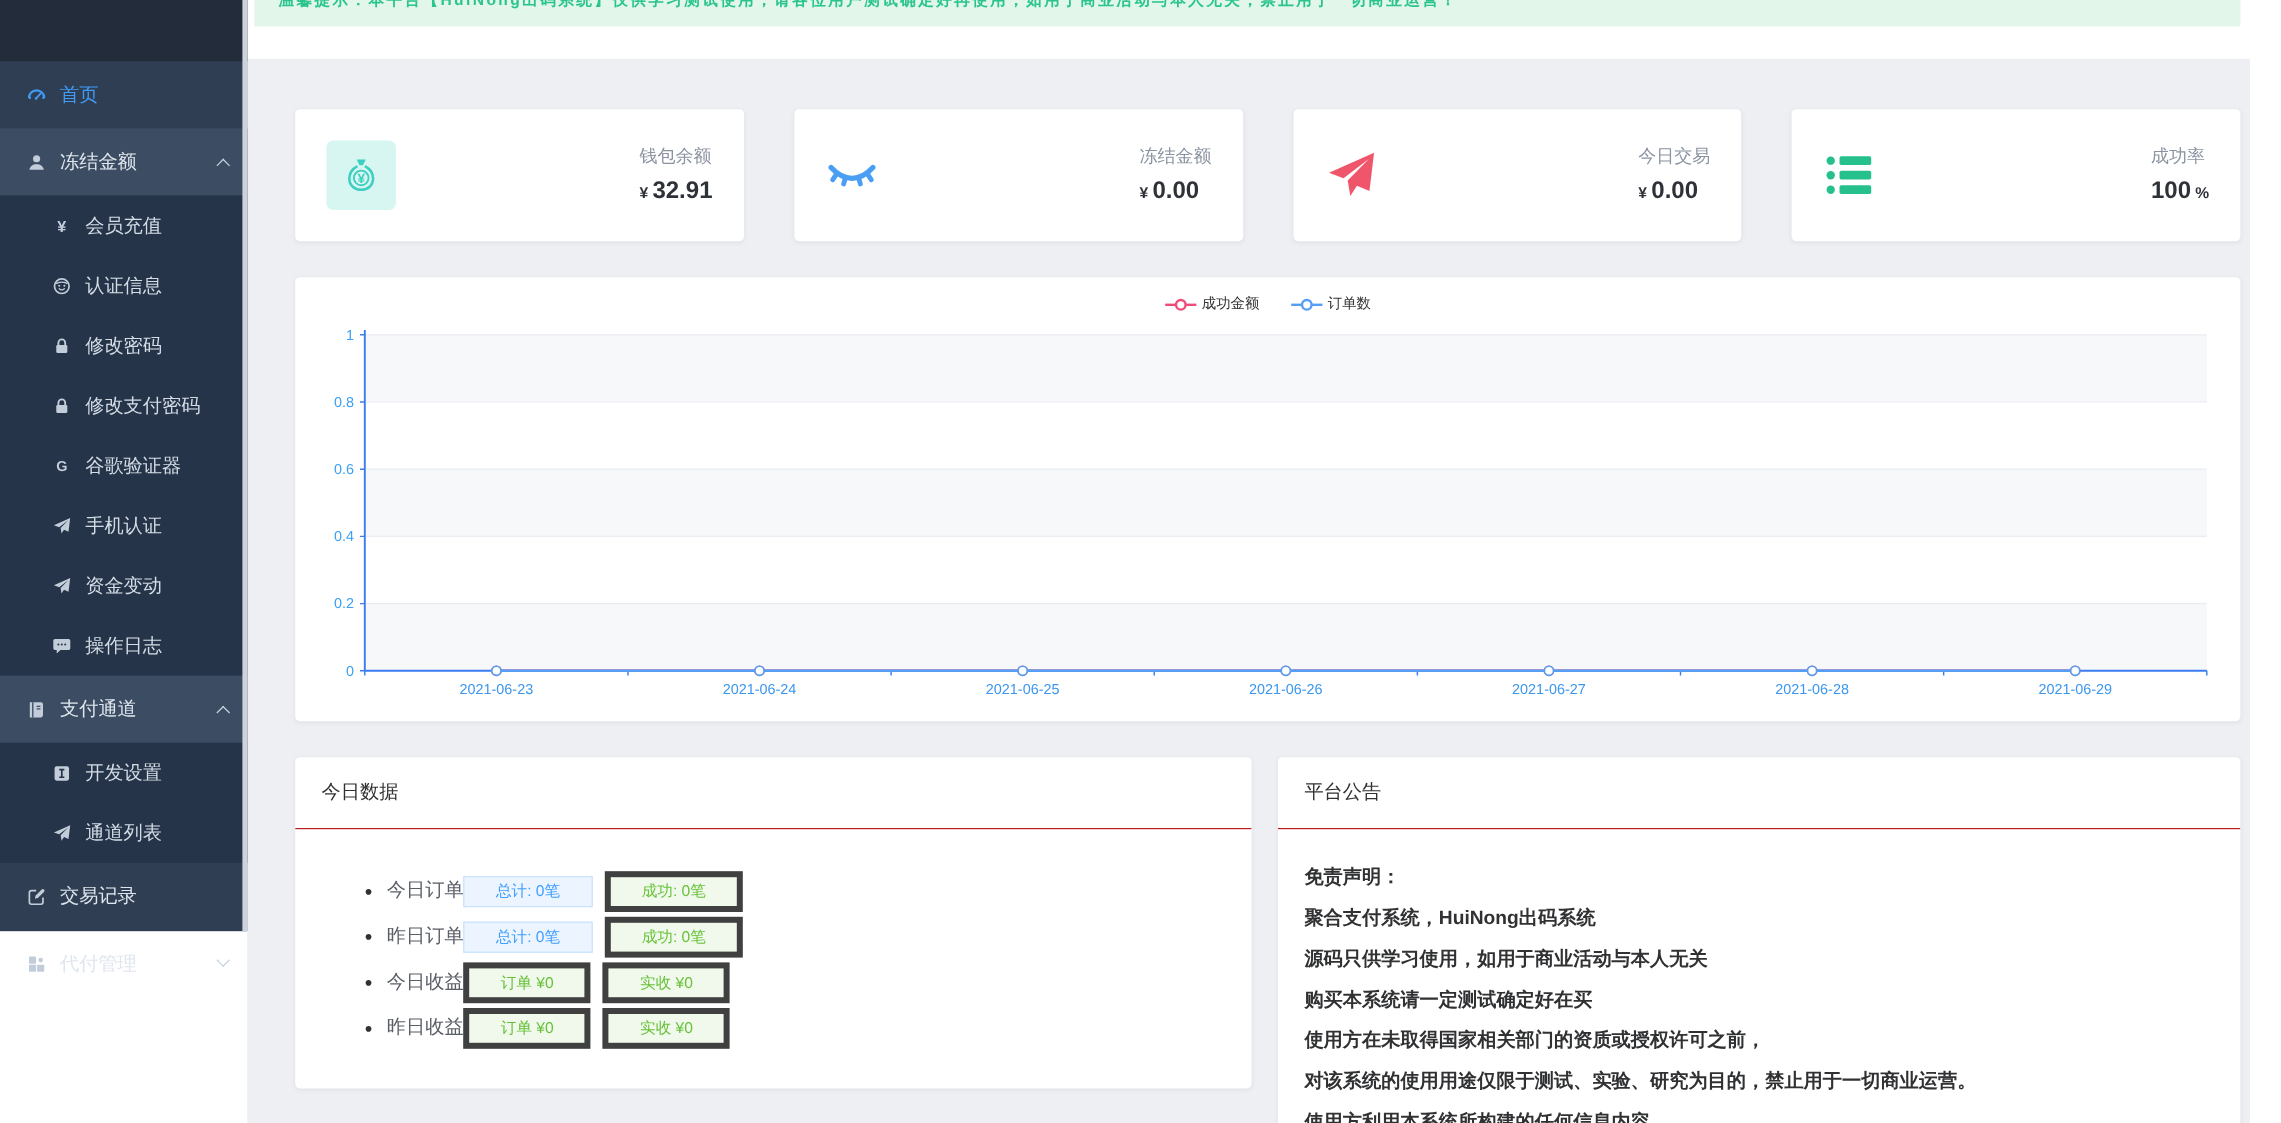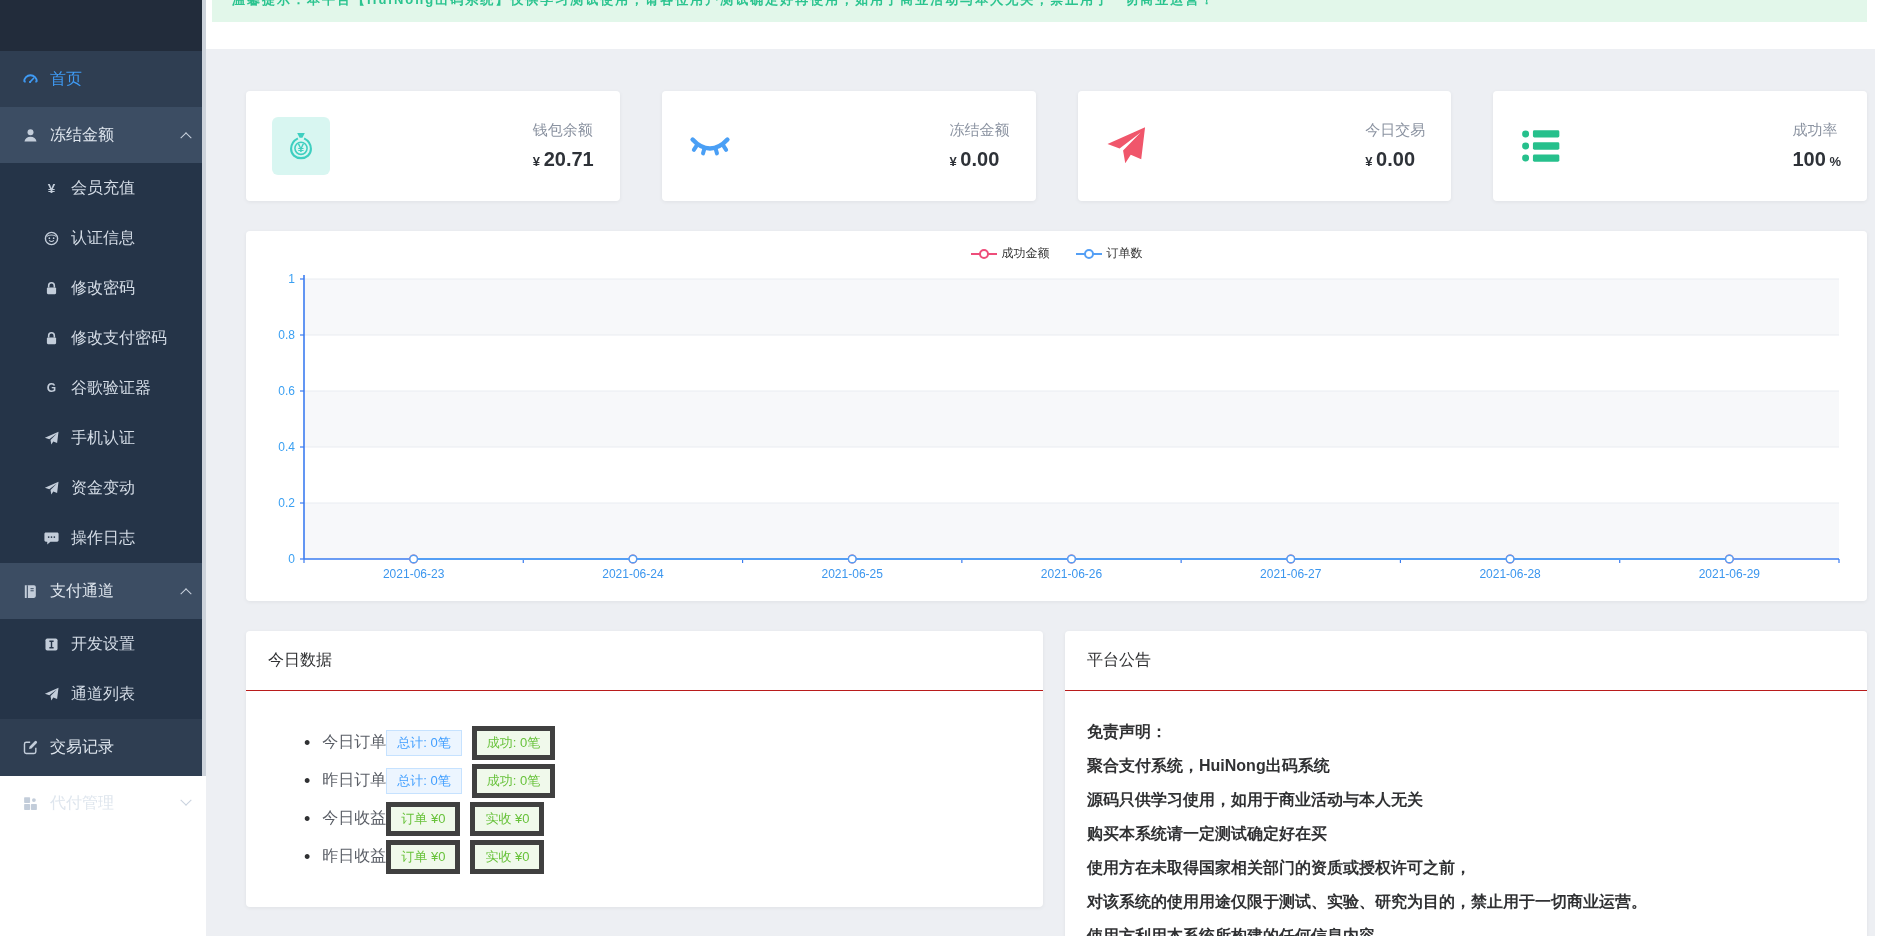--- a/index.html
+++ b/index.html
@@ -65,21 +65,21 @@
   .bottom-row { display:flex; gap:22px; margin-top:30px; align-items:flex-start; }
   .panel { background:#fff; border-radius:4px; box-shadow:0 1px 4px rgba(0,0,0,.06); }
   .panel-header { padding:19px 22px; font-size:16px; color:#303133;
     border-bottom:1px solid #b91c1c; }
   .panel-today { flex:0 0 797px; width:797px; height:276px; overflow:hidden; }
   .panel-notice { flex:1; height:420px; overflow:hidden; }
   .today-list { padding:38px 0 0 58px; }
   .today-row { display:flex; align-items:center; margin-bottom:11px; height:27px; }
   .bullet { font-size:18px; color:#303133; margin-right:12px; line-height:1; }
   .today-label { font-size:16px; color:#5a5e66; }
-  .badge { font-size:13px; padding:3px 10px; border-radius:0; margin-right:10px; }
+  .badge { font-size:13px; padding:3px 26px; border-radius:0; margin-right:10px; }
   .badge-blue { color:#409eff; background:#ecf5ff; border:1px solid #c6e2ff; }
   .badge-green { color:#67c23a; background:#f0f9eb; border:5px solid #404040; }
   .notice-body { padding:24px 22px 0 22px; }
   .notice-body p { font-size:16px; font-weight:bold; color:#303133; line-height:34px; margin:0; }
 </style>
 </head>
 <body>
 
 <div class="app">
   <div class="sidebar">
@@ -245,21 +245,21 @@
             <div class="stat-icon boxed" style="color: rgb(62, 207, 192);">
               <svg viewBox="0 0 24 24">
                 <path d="M9.3 2.8h5.4L13 6.2h-2z" fill="currentColor"></path>
                 <path d="M9.8 6.6C6.8 8.2 5 11 5 14c0 4 3.1 6.6 7 6.6s7-2.6 7-6.6c0-3-1.8-5.8-4.8-7.4" fill="none" stroke="currentColor" stroke-width="1.5"></path>
                 <circle cx="12" cy="13.6" r="4.3" fill="none" stroke="currentColor" stroke-width="1.1"></circle>
                 <text x="12" y="16.4" text-anchor="middle" font-size="8" font-weight="bold" fill="currentColor">¥</text>
               </svg>
             </div>
             <div class="stat-right">
               <div class="stat-title">钱包余额</div>
-              <div class="stat-value"><span class="small">¥ </span><span class="num">20.71</span></div>
+              <div class="stat-value"><span class="small">¥ </span><span class="num">32.91</span></div>
             </div>
           </div>
           <div class="stat-card">
             <div class="stat-icon" style="color: rgb(74, 159, 245);">
               <svg viewBox="0 0 24 24">
                 <path d="M2.5 8.5c3 3.3 6.2 4.9 9.5 4.9s6.5-1.6 9.5-4.9" fill="none" stroke="currentColor" stroke-width="2.4" stroke-linecap="round"></path>
                 <path d="M4.8 11.7l-1.6 2.4M9 13.2l-.8 2.8M15 13.2l.8 2.8M19.2 11.7l1.6 2.4" stroke="currentColor" stroke-width="2.2" stroke-linecap="round"></path>
               </svg>
             </div>
             <div class="stat-right">

